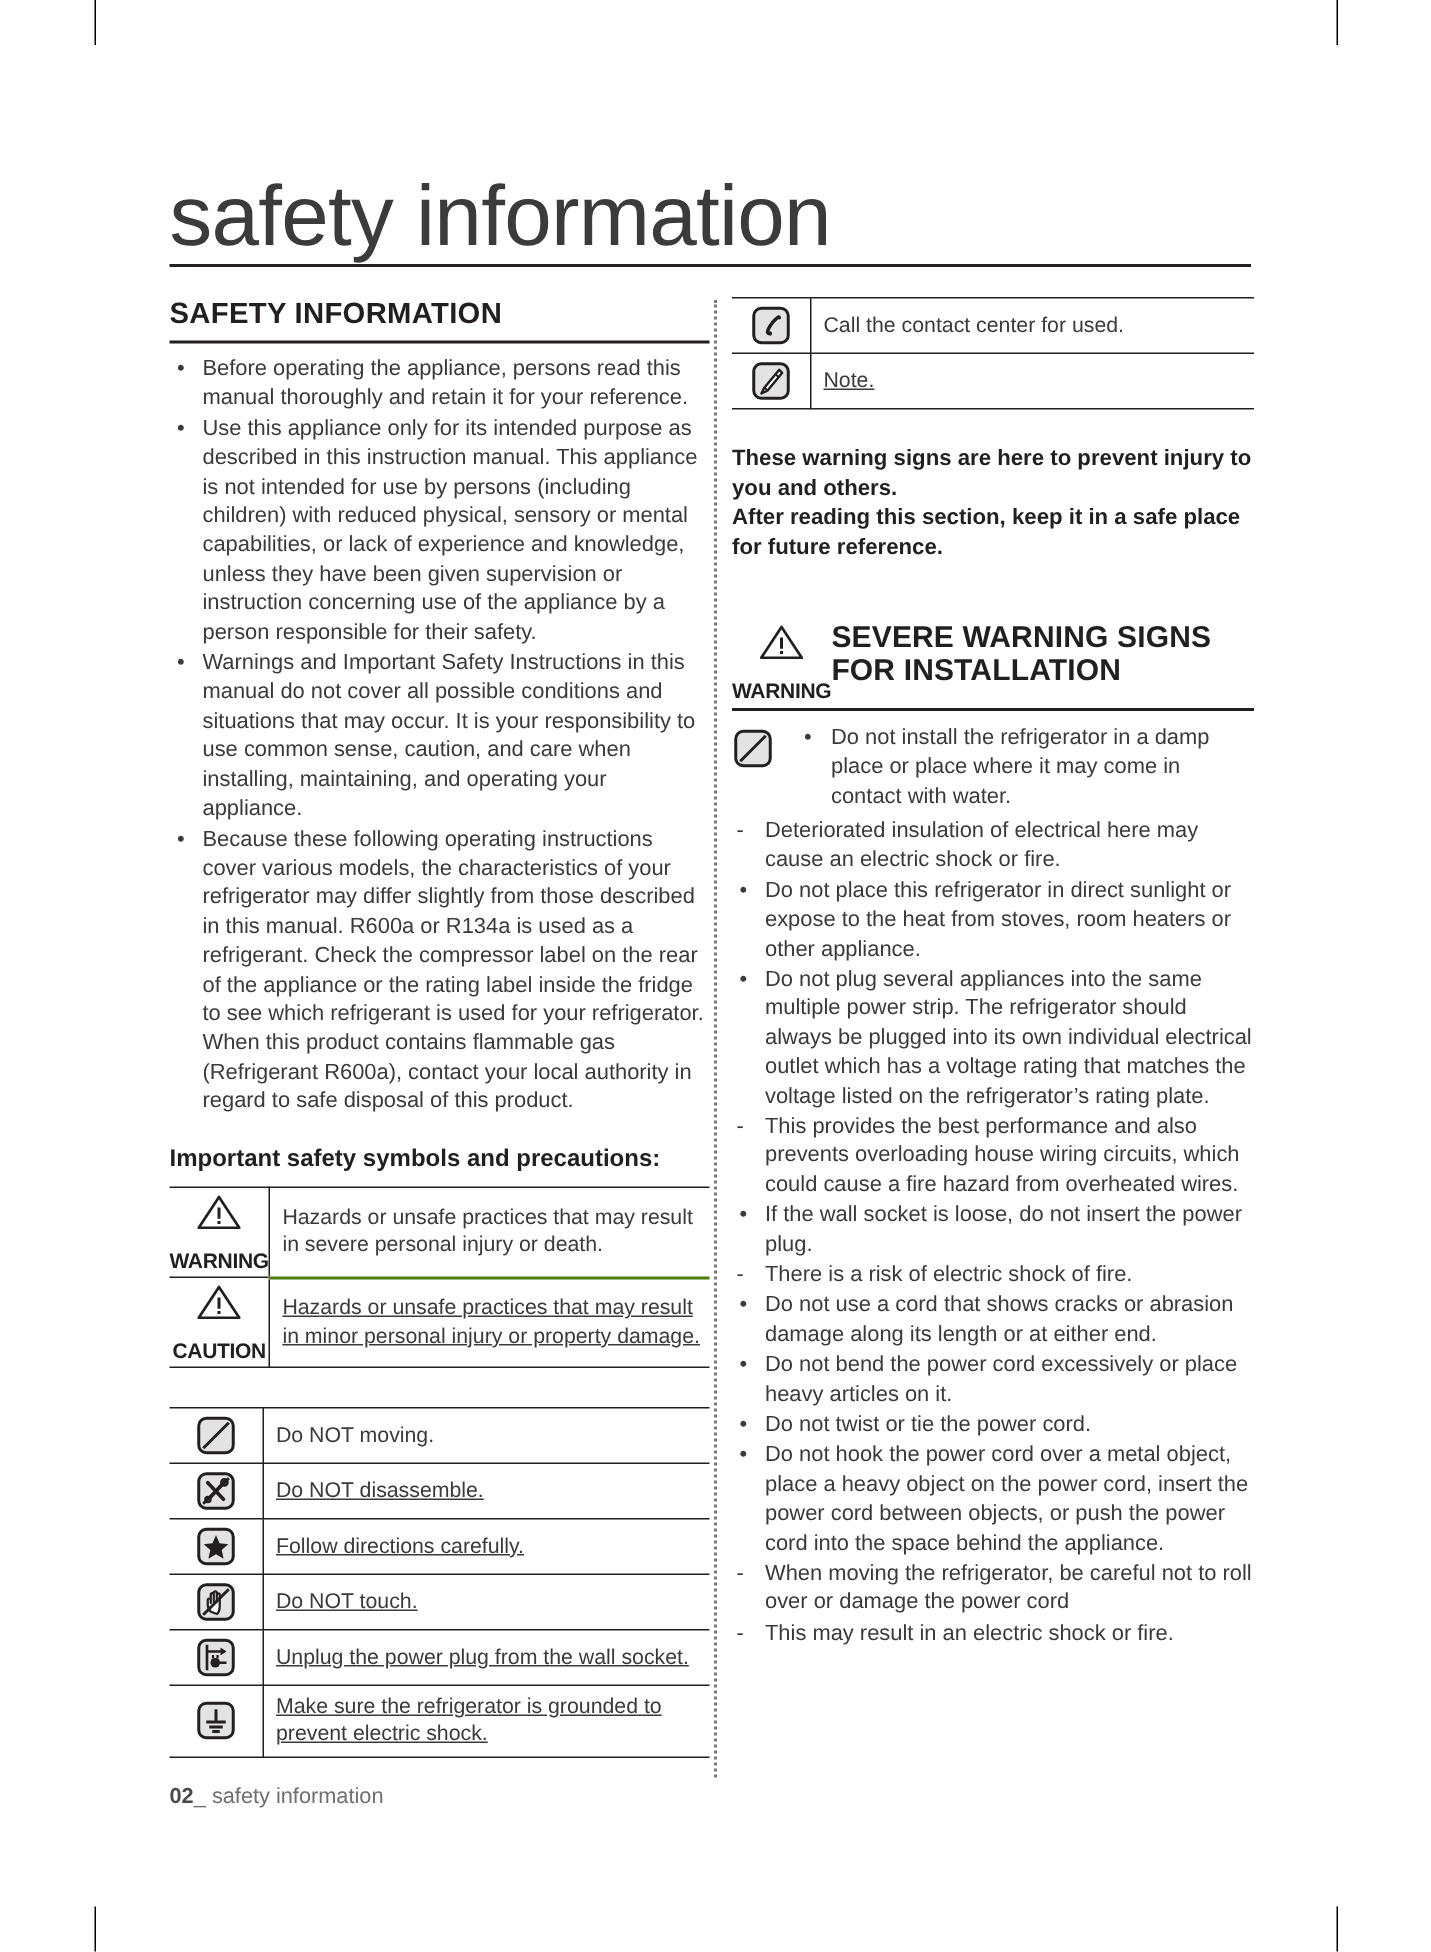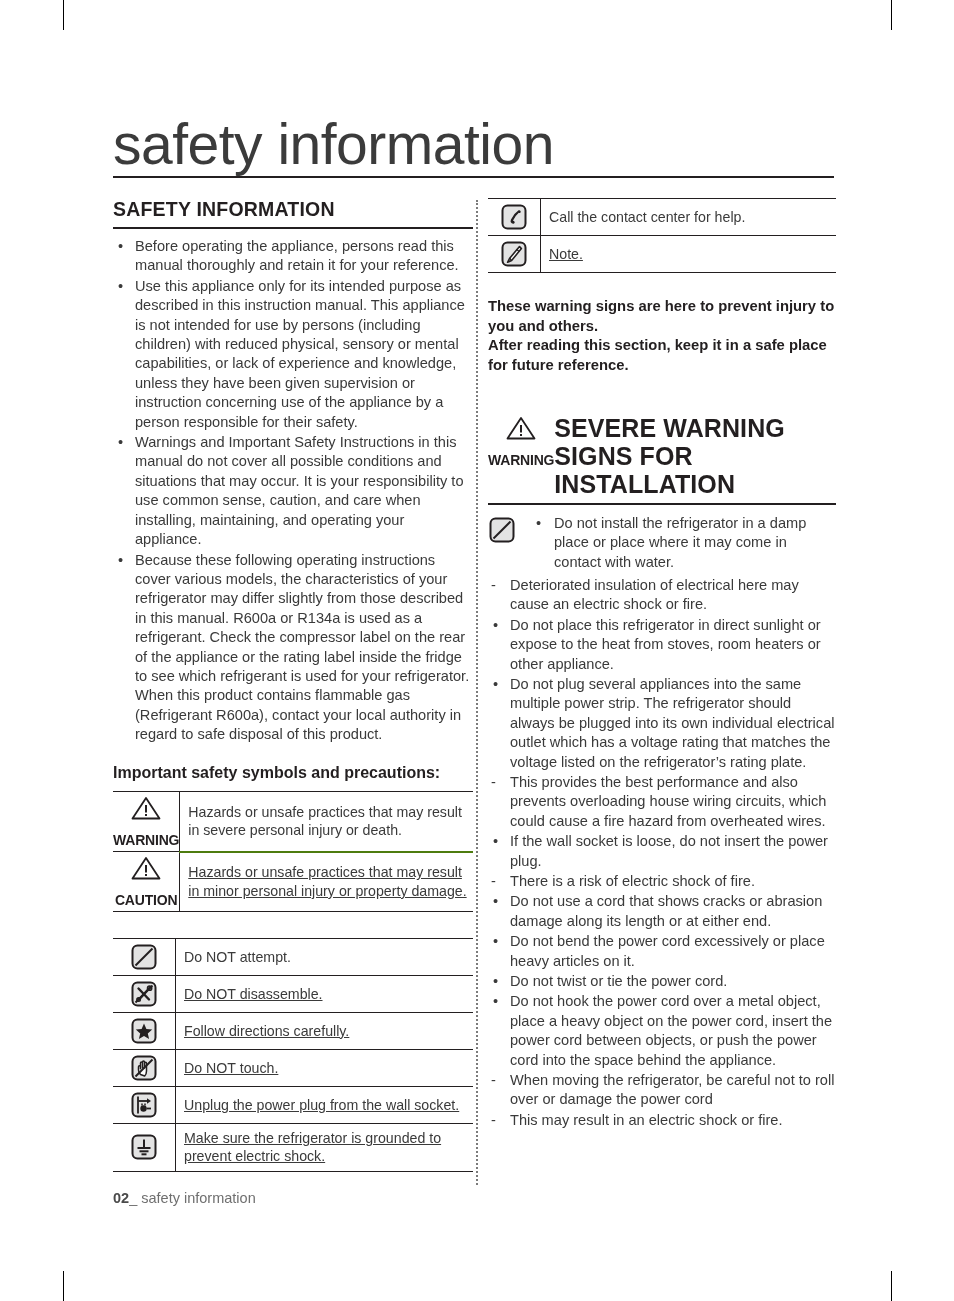--- a/index.html
+++ b/index.html
@@ -166,21 +166,21 @@
     align-items: flex-start;
     border-bottom: 2px solid #231f20;
     padding-bottom: 5px;
     margin-top: 38px;
   }
   .warnhead .badge {
     flex: 0 0 56px;
     padding-top: 2px;
   }
   .warnhead .htxt {
-    font-size: 25px;
+    font-size: 20px;
     font-weight: bold;
     line-height: 1.12;
     color: #231f20;
     letter-spacing: 0.1px;
   }
 
   
   .icon-bullet-row {
     display: flex;
     margin-top: 9px;
@@ -293,21 +293,21 @@
     <tbody>
         <tr>
       <td class="ico">
         <span class="ic">
           <svg width="28" height="28" viewBox="0 0 28 28" aria-hidden="true">
             <rect x="2.5" y="2.5" width="23" height="23" rx="5" ry="5" fill="#e3e3e3" stroke="#231f20" stroke-width="2"></rect>
             <line x1="5.5" y1="22.5" x2="22.5" y2="5.5" stroke="#231f20" stroke-width="2"></line>
           </svg>
         </span>
       </td>
-      <td class="txt">Do NOT attempt.</td>
+      <td class="txt">Do NOT moving.</td>
     </tr>
     <tr>
       <td class="ico" style="border-top:1px solid #231f20;">
         <span class="ic">
           <svg width="28" height="28" viewBox="0 0 28 28" aria-hidden="true">
             <rect x="2.5" y="2.5" width="23" height="23" rx="5" ry="5" fill="#e3e3e3" stroke="#231f20" stroke-width="2"></rect>
             <path d="M8.5 8.5 L19 19.5" stroke="#231f20" stroke-width="2.4" stroke-linecap="round"></path>
             <path d="M19.5 8 L9.5 19" stroke="#231f20" stroke-width="2.4" stroke-linecap="round"></path>
             <circle cx="19.6" cy="8.2" r="2.1" fill="none" stroke="#231f20" stroke-width="1.6"></circle>
             <circle cx="8.6" cy="19.6" r="1.7" fill="none" stroke="#231f20" stroke-width="1.6"></circle>
@@ -381,21 +381,21 @@
     <tbody>
         <tr>
       <td class="ico" style="width:52px;">
         <span class="ic">
           <svg width="28" height="28" viewBox="0 0 28 28" aria-hidden="true">
             <rect x="2.5" y="2.5" width="23" height="23" rx="5" ry="5" fill="#e3e3e3" stroke="#231f20" stroke-width="2"></rect>
             <path d="M18.6 7.2 q-5 3.4 -7.6 9.2 q-0.8 1.9 -0.2 2.9 q0.7 1.2 2.4 1.4 q0.9 0.1 1.3 -0.6 q0.5 -0.9 -0.1 -1.7 q-0.6 -0.8 -1.5 -0.6 q1.9 -4.6 5.9 -8 q0.8 0.5 1.5 -0.1 q0.7 -0.6 0.3 -1.5 q-0.4 -0.9 -1.4 -1 q-0.4 -0.05 -0.6 0.0 z" fill="#231f20"></path>
           </svg>
         </span>
       </td>
-      <td class="txt">Call the contact center for help.</td>
+      <td class="txt">Call the contact center for used.</td>
     </tr>
     <tr>
       <td class="ico" style="width:52px;border-top:1px solid #231f20;">
         <span class="ic">
           <svg width="28" height="28" viewBox="0 0 28 28" aria-hidden="true">
             <rect x="2.5" y="2.5" width="23" height="23" rx="5" ry="5" fill="#e3e3e3" stroke="#231f20" stroke-width="2"></rect>
             <path d="M19.5 6.5 L9.5 18.5 L7.6 22.3 L11.6 20.5 L21.4 8.6 Z" fill="#ffffff" stroke="#231f20" stroke-width="1.6" stroke-linejoin="round"></path>
             <path d="M9.8 18.2 L11.4 20.3" stroke="#231f20" stroke-width="1.3"></path>
             <path d="M16.5 9.2 L19.2 11.4" stroke="#231f20" stroke-width="1.3"></path>
           </svg>

